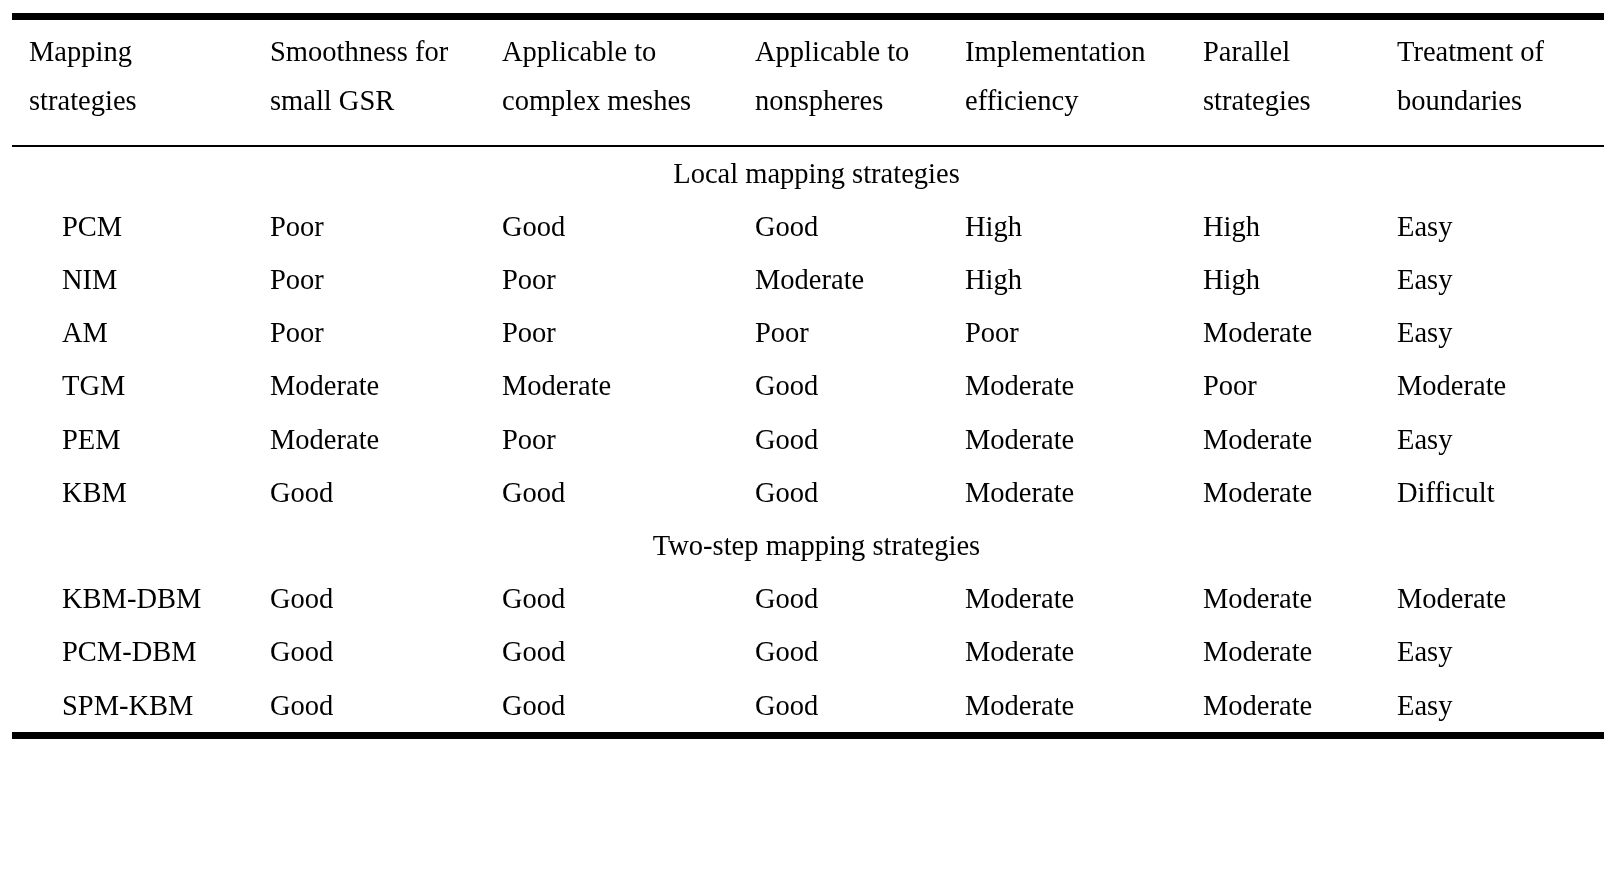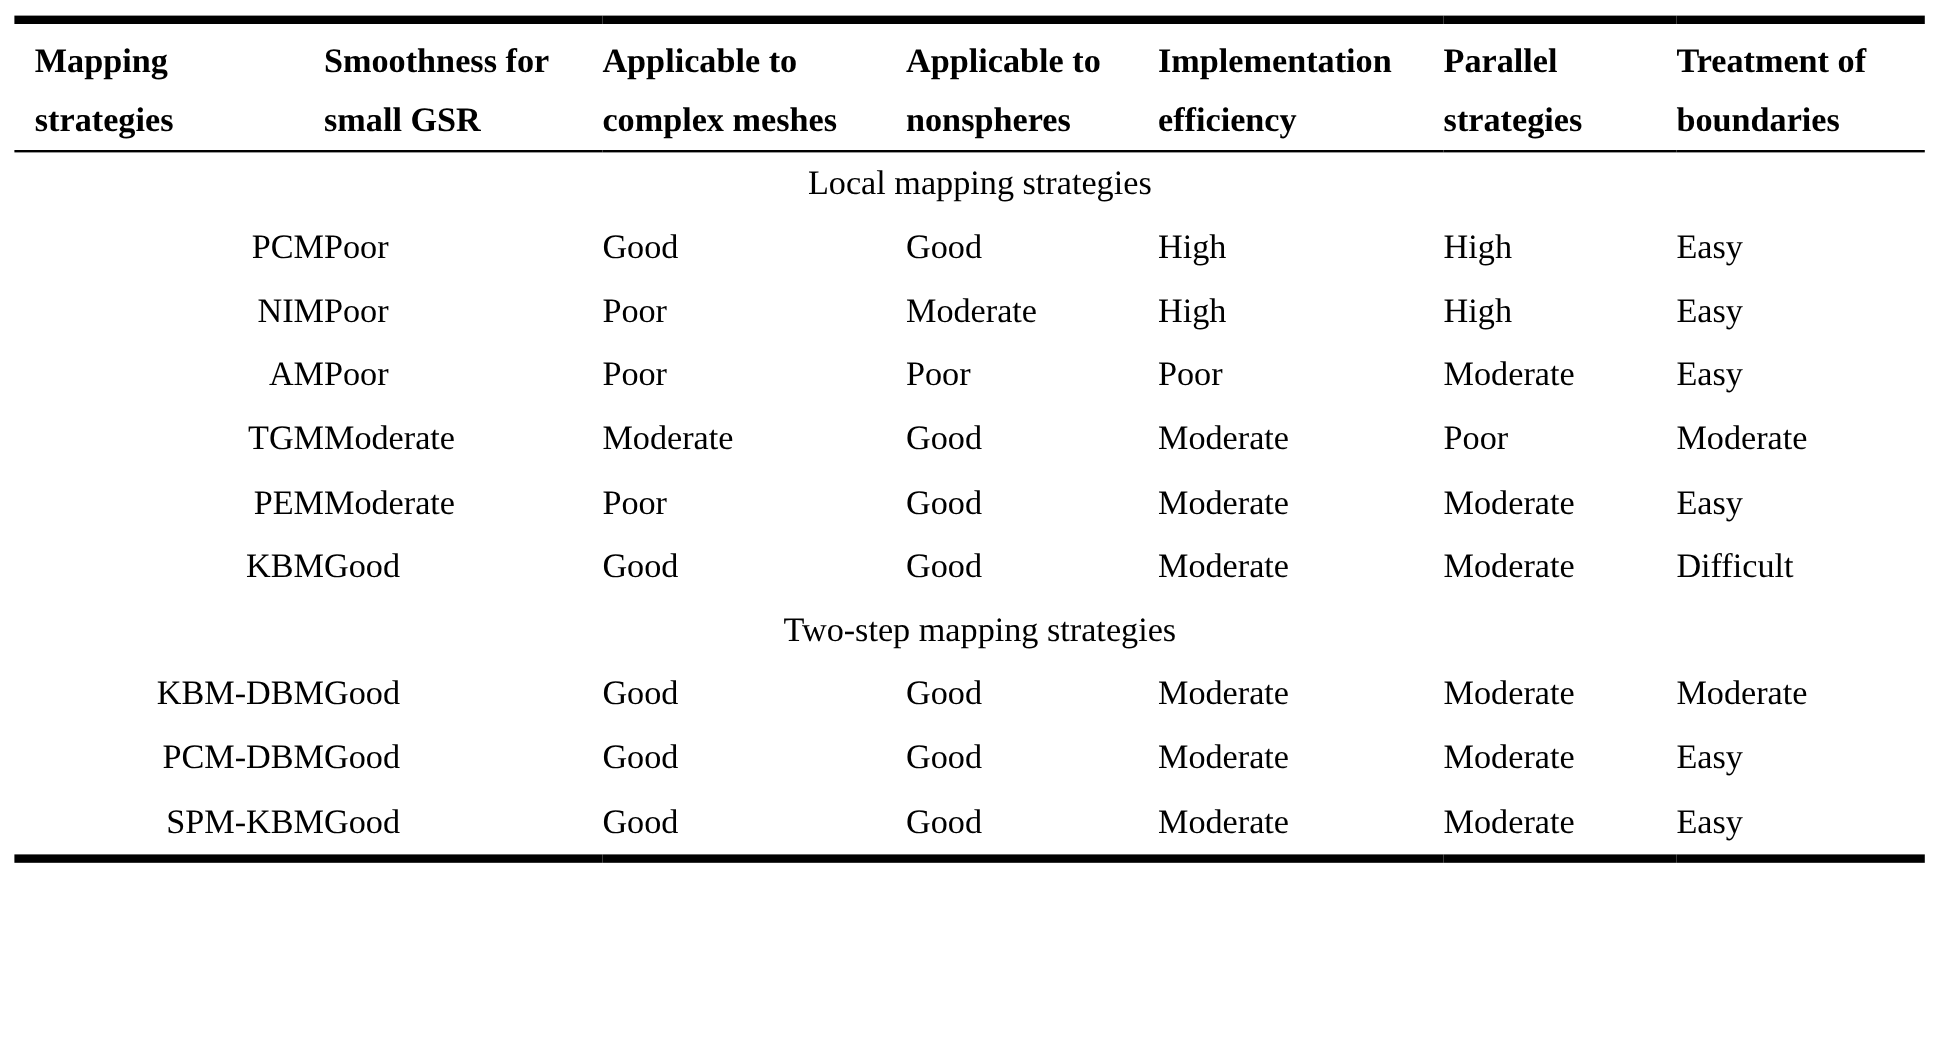--- a/index.html
+++ b/index.html
@@ -26,47 +26,46 @@
   }
   col.c1 { width: 258px; }
   col.c2 { width: 232px; }
   col.c3 { width: 253px; }
   col.c4 { width: 210px; }
   col.c5 { width: 238px; }
   col.c6 { width: 194px; }
   col.c7 { width: 207px; }
 
   thead th {
-    font-weight: bold;
+    font-weight: normal;
     font-size: 28.5px;
     line-height: 1.72;
     text-align: left;
     vertical-align: top;
-    padding: 7px 26px 0 0;
+    padding: 7px 26px 20px 0;
     border-bottom: 2px solid #000000;
   }
   thead th.first {
     padding-left: 17px;
   }
 
   tbody td {
     font-size: 28.5px;
     height: 53.2px;
     vertical-align: middle;
     padding: 0;
     text-align: left;
     white-space: nowrap;
   }
   tbody td.section {
     padding-left: 17px;
     text-align: center;
   }
   tbody td.name {
     padding-left: 50px;
-    text-align: right;
   }
 </style>
 </head>
 <body>
 
 <div class="table-wrap">
   <table class="paper-table">
     <colgroup>
       <col class="c1">
         <col class="c2">

